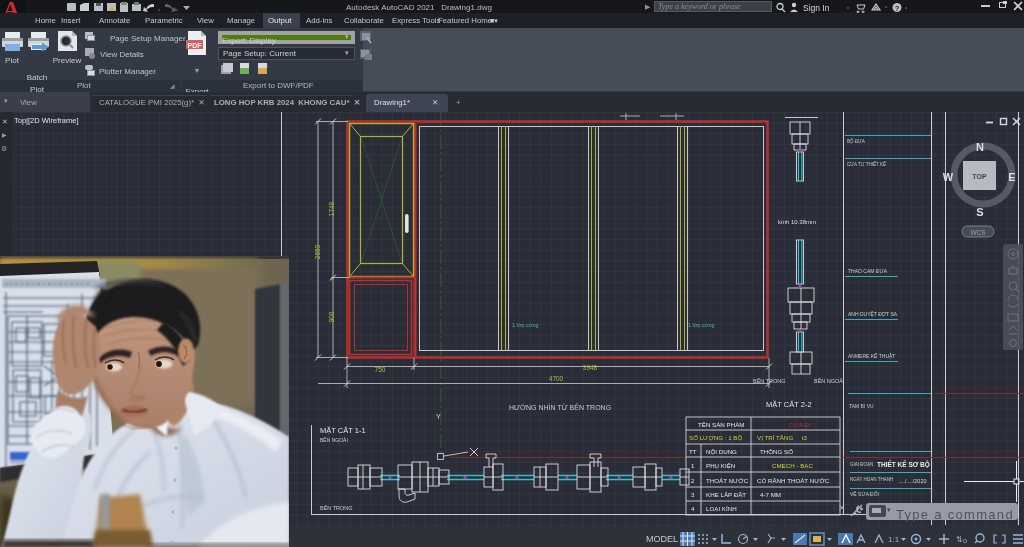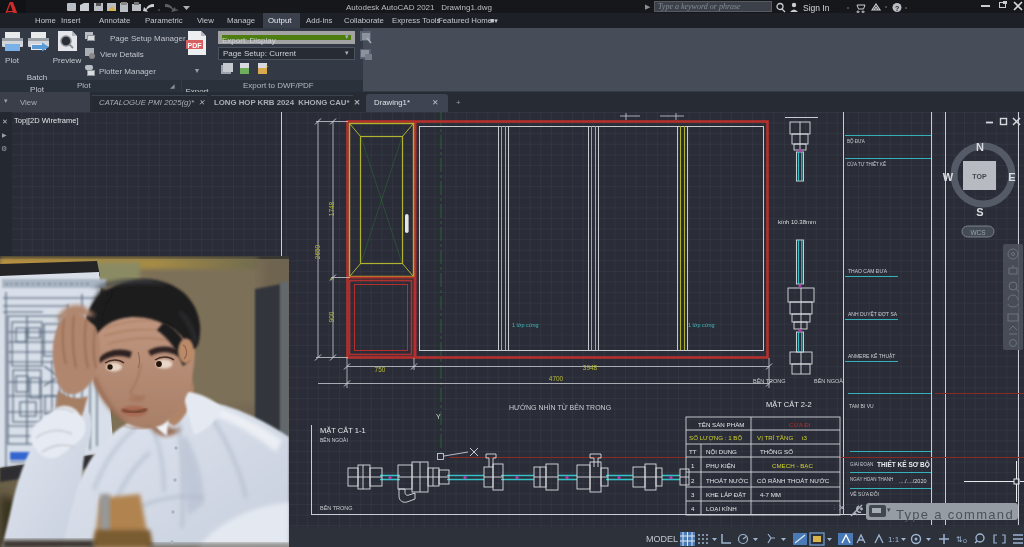--- a/index.html
+++ b/index.html
@@ -181,21 +181,21 @@
       <rect x="3" y="20" width="8" height="7" fill="#8d939e"></rect>
       <rect x="7" y="24" width="7" height="6" fill="#767d89"></rect>
   </svg>
   <div class="abs" id="tabbar"></div>
   <div class="abs" style="left:0;top:92px;width:90px;height:20px;background:#3a3f4a;"></div>
   <div class="abs" style="left:92px;top:95px;width:115px;height:17px;background:#262a33;border-top:1px solid #3d434e;"></div>
   <div class="abs" style="left:211px;top:95px;width:142px;height:17px;background:#262a33;border-top:1px solid #3d434e;"></div>
 
   <div class="abs" style="left:4px;top:97px;color:#9aa0a8;font-size:7px;">▾</div>
   <span class="ftab" style="left:20px;">View</span>
-  <span class="ftab" style="left:99px;font-style:italic;">CATALOGUE PMI 2025(g)*&nbsp;&nbsp;✕</span>
+  <span class="ftab" style="left:99px;">CATALOGUE PMI 2025(g)*&nbsp;&nbsp;✕</span>
   <span class="ftab" style="left:214px;font-weight:bold;">LONG HOP KRB 2024&nbsp; KHONG CAU*&nbsp;&nbsp;✕</span>
   <div class="abs" style="left:366px;top:94px;width:82px;height:18px;background:#3e4451;border-radius:3px 3px 0 0;"></div>
   <span class="ftab" style="left:374px;color:#dde0e5;">Drawing1*</span>
   <span class="ftab" style="left:432px;color:#c3c7cd;">✕</span>
   <span class="ftab" style="left:456px;color:#9aa0a8;">+</span>
   <div class="abs" id="viewport"></div>
   <div class="abs" id="leftstrip"></div>
   <div class="abs" id="statusbar"></div>
   <div class="abs" style="left:646px;top:534px;color:#c3c7cd;font-size:9px;">MODEL</div>
   <svg class="abs" style="left:679px;top:531px" width="345" height="16" viewBox="0 0 345 16">

